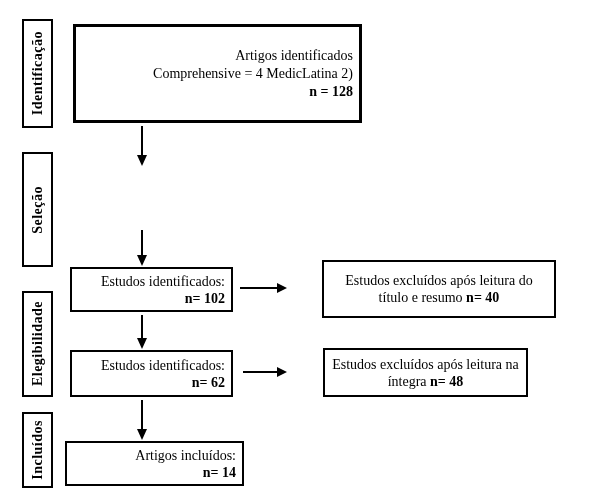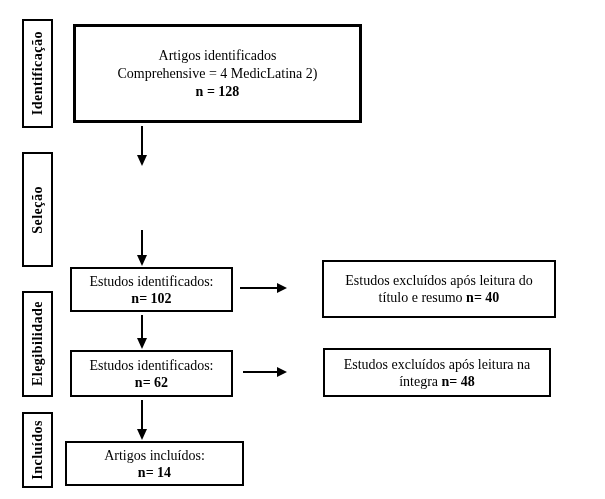--- a/index.html
+++ b/index.html
@@ -41,21 +41,21 @@
   #stage-included       { top: 412px; height: 76px;  }
 
   
   .flowbox {
     position: absolute;
     border: 2px solid #000000;
     background: #ffffff;
     display: flex;
     flex-direction: column;
     justify-content: center;
-    align-items: center;
+    align-items: flex-end;
     text-align: center;
     font-size: 14px;
     line-height: 17px;
     padding: 12px 6px;
   }
   .flowbox .bl { display: block; }
   .bold { font-weight: bold; }
 
   #box-identified {
     left: 73px; top: 24px; width: 289px; height: 99px;
@@ -65,21 +65,21 @@
   #box-duplicates {
     left: 70px; top: 167px; width: 163px; height: 61px;
     justify-content: flex-start;
     padding-top: 6px;
   }
   #box-screened { left: 70px; top: 267px; width: 163px; height: 45px; }
   #box-eligible { left: 70px; top: 350px; width: 163px; height: 47px; }
   #box-included { left: 65px; top: 441px; width: 179px; height: 45px; }
 
   #box-excluded-title    { left: 322px; top: 260px; width: 234px; height: 58px; }
-  #box-excluded-fulltext { left: 323px; top: 348px; width: 228px; height: 49px; }
+  #box-excluded-fulltext { left: 323px; top: 348px; width: 205px; height: 49px; }
 
   
   .varrow {
     position: absolute;
     width: 2px;
     background: #000000;
   }
   .varrow::after {
     content: "";
     position: absolute;

